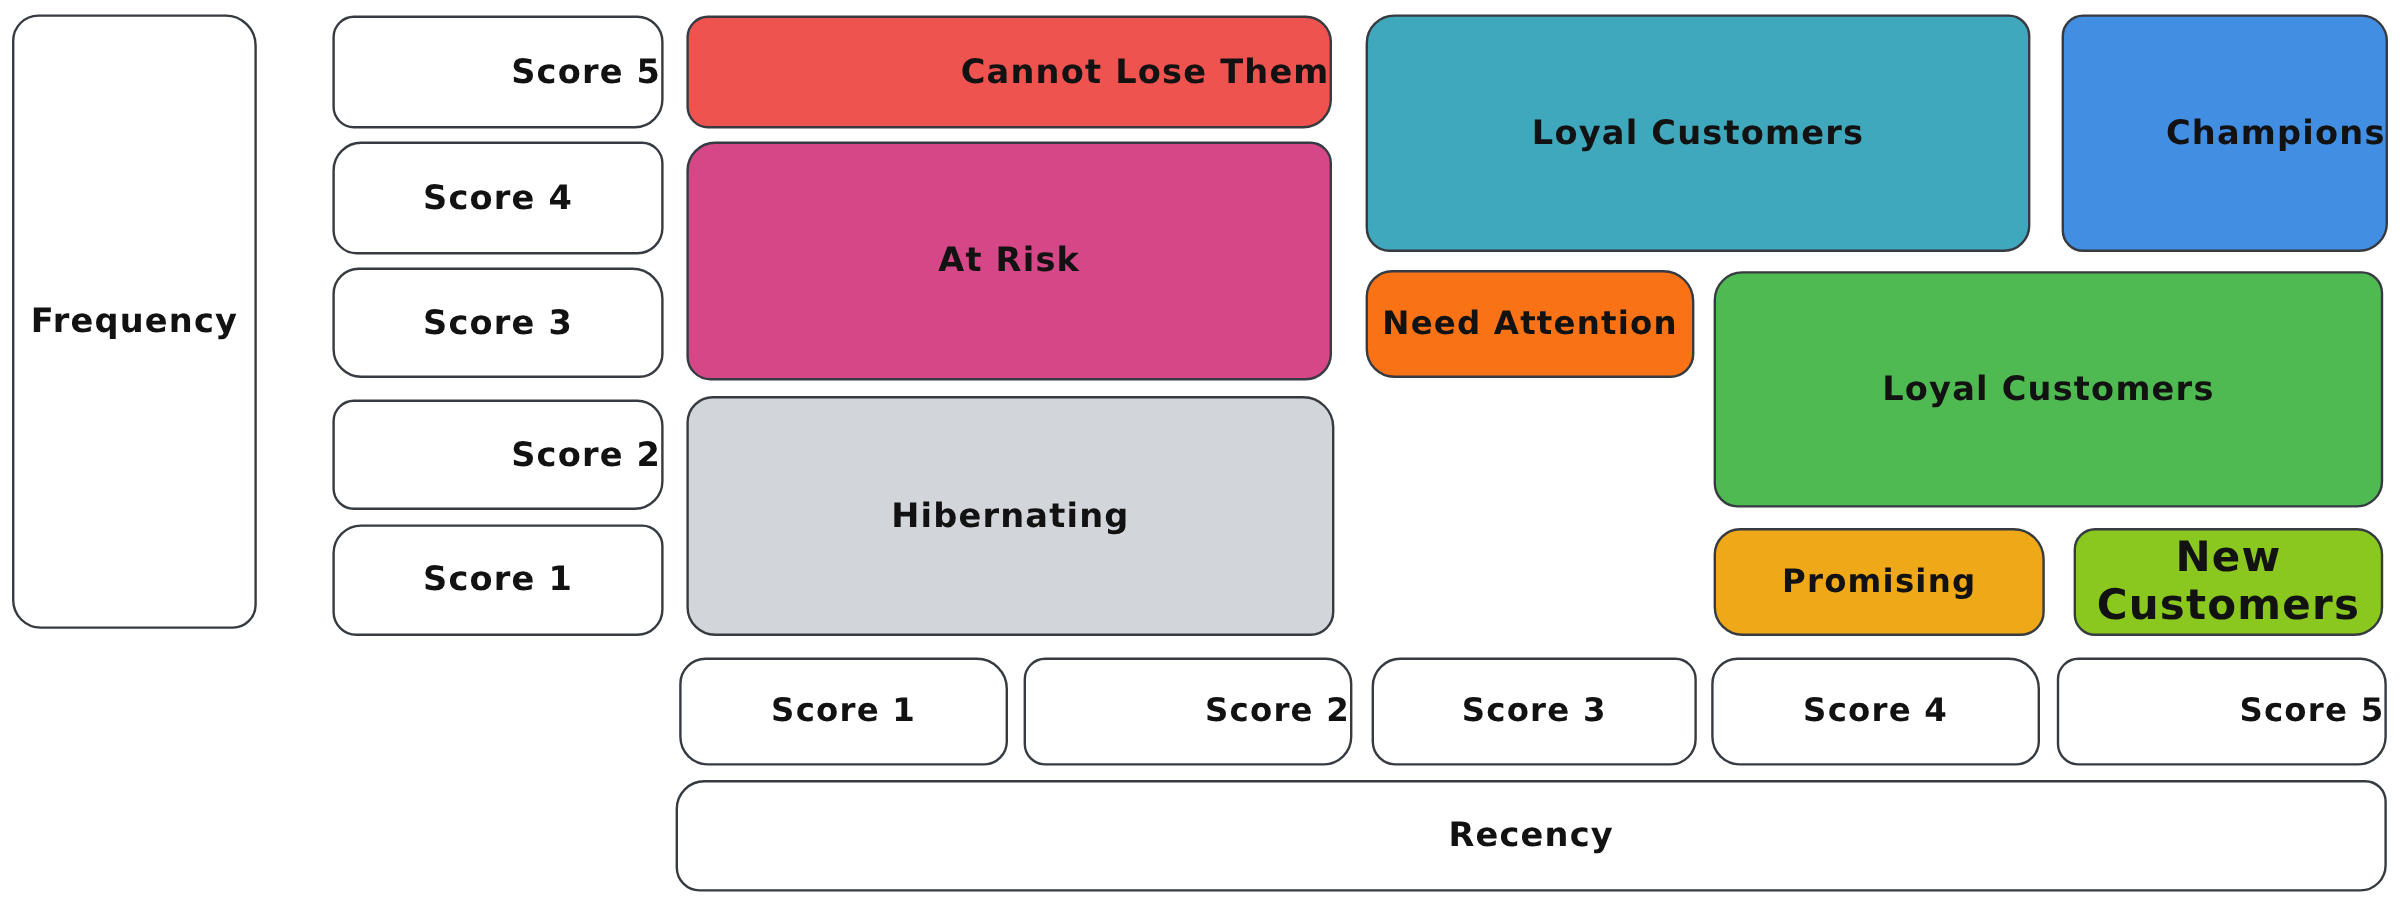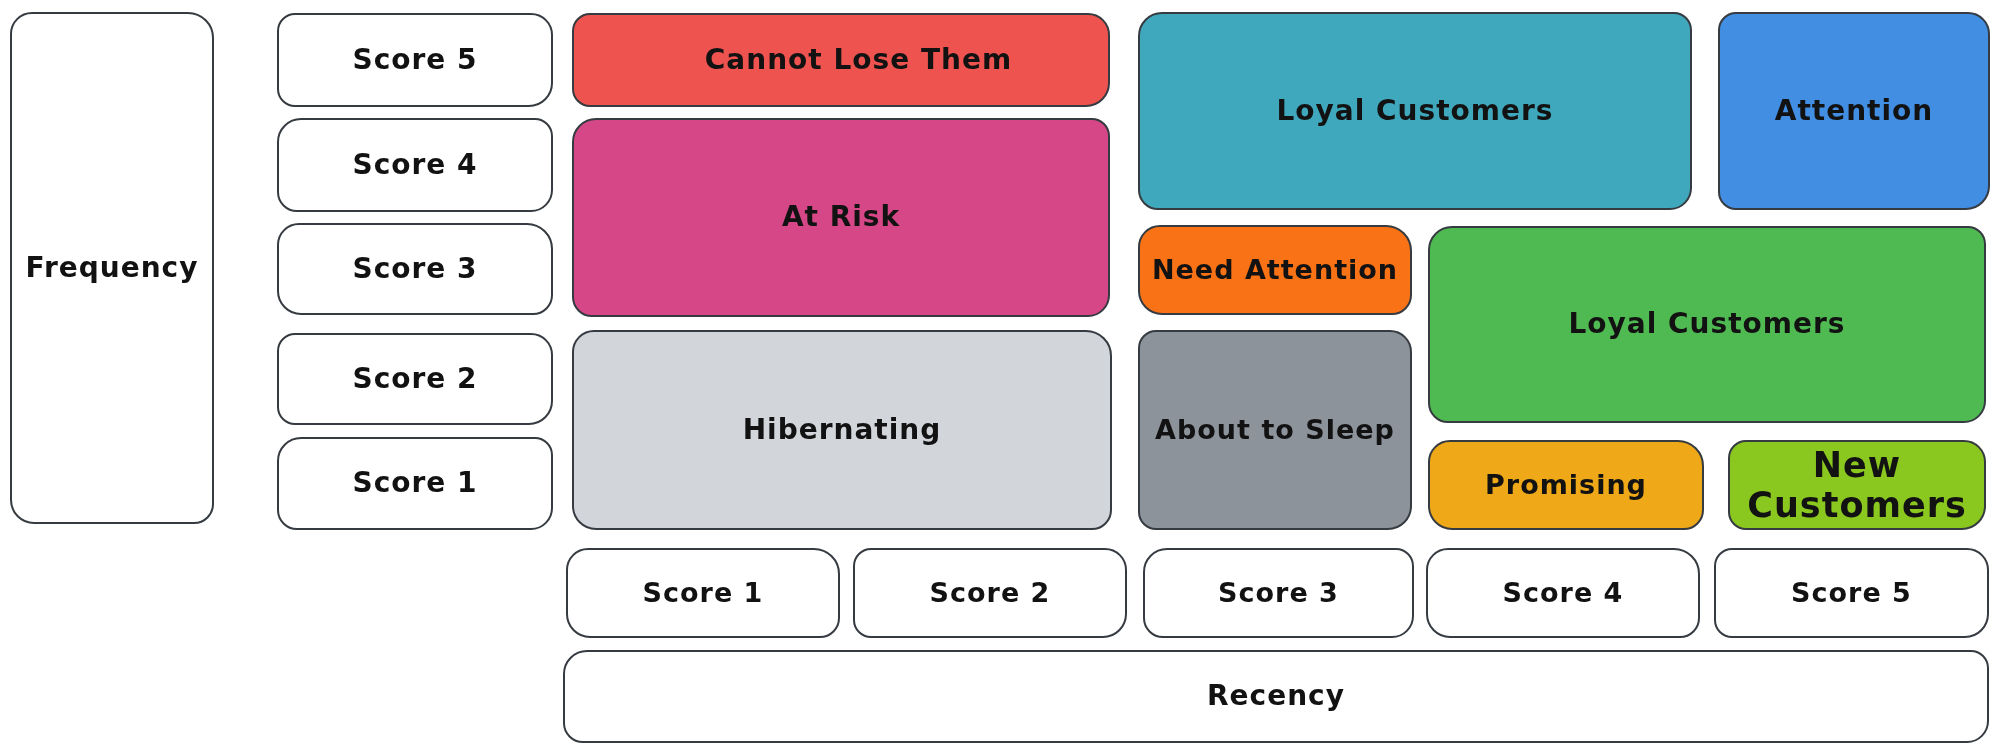--- a/index.html
+++ b/index.html
@@ -25,21 +25,21 @@
     justify-content: center;
     text-align: center;
     font-weight: 600;
     letter-spacing: 1px;
     font-size: 28px;
     line-height: 1.15;
   }
   .outline { background: #ffffff; }
   
   .r1 { border-radius: 22px 26px 20px 24px; }
-  .r2 { border-radius: 18px 22px 24px 18px; }
+  .r2 { border-radius: 18px 22px 24px 18px; justify-content: flex-end; }
   .r3 { border-radius: 24px 18px 22px 20px; }
 
   
   .freq-label      { left: 10px;   top: 12px;  width: 204px;  height: 512px; }
   .fs              { left: 277px;  width: 276px; }
   .fs5             { top: 13px;  height: 94px; }
   .fs4             { top: 118px; height: 94px; }
   .fs3             { top: 223px; height: 92px; }
   .fs2             { top: 333px; height: 92px; }
   .fs1             { top: 437px; height: 93px; }
@@ -98,27 +98,24 @@
     <span>At Risk</span>
   </div>
   <div class="box r1 seg-hibernating" style="background-color: rgb(210, 214, 219);">
     <span>Hibernating</span>
   </div>
 
   <div class="box r3 seg-loyal-top" style="background-color: rgb(64, 168, 188);">
     <span>Loyal Customers</span>
   </div>
   <div class="box r2 seg-champions" style="background-color: rgb(65, 142, 226);">
-    <span>Attention</span>
+    <span>Champions</span>
   </div>
   <div class="box r1 seg-need" style="background-color: #f97316;">
     <span>Need Attention</span>
-  </div>
-  <div class="box r2 seg-sleep" style="background-color: rgb(141, 147, 155);">
-    <span>About to Sleep</span>
   </div>
   <div class="box r3 seg-loyal-mid" style="background-color: rgb(80, 186, 82);">
     <span>Loyal Customers</span>
   </div>
   <div class="box r1 seg-promising" style="background-color: rgb(239, 168, 23);">
     <span>Promising</span>
   </div>
   <div class="box r2 seg-new" style="background-color: rgb(139, 200, 31);">
     <span>New Customers</span>
   </div>

